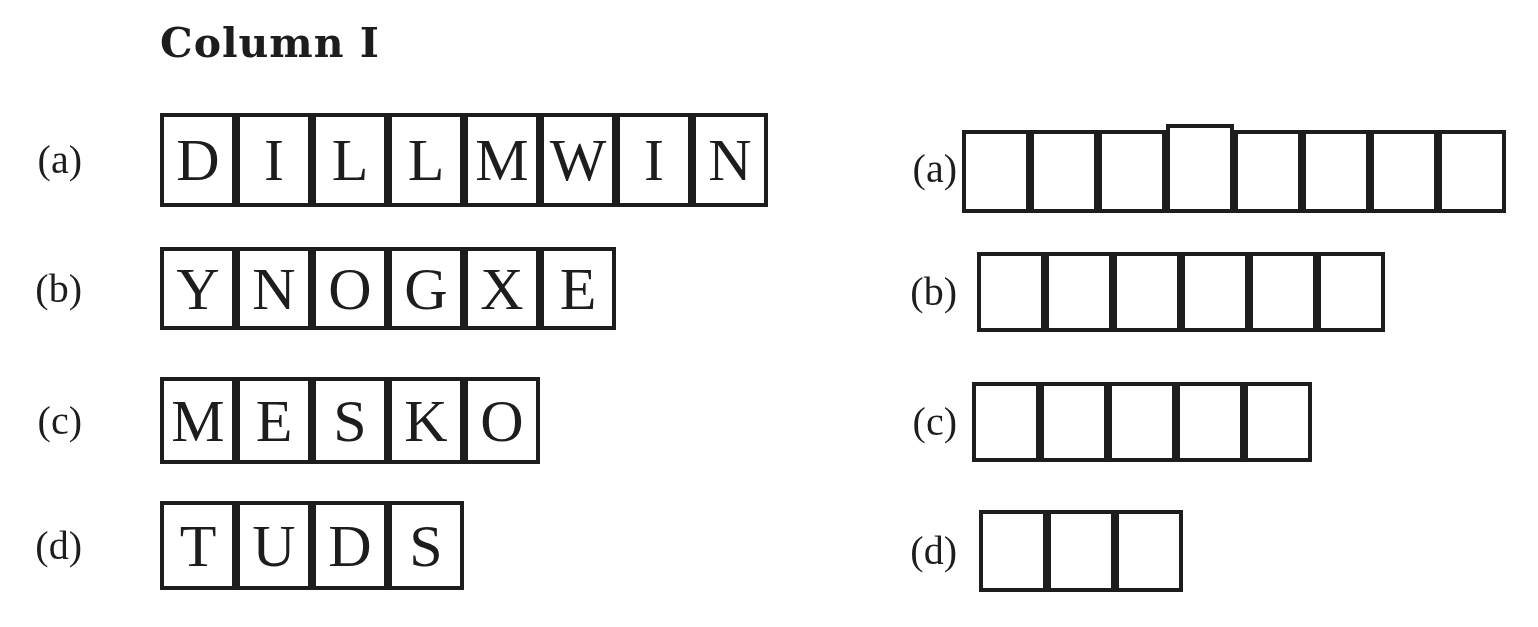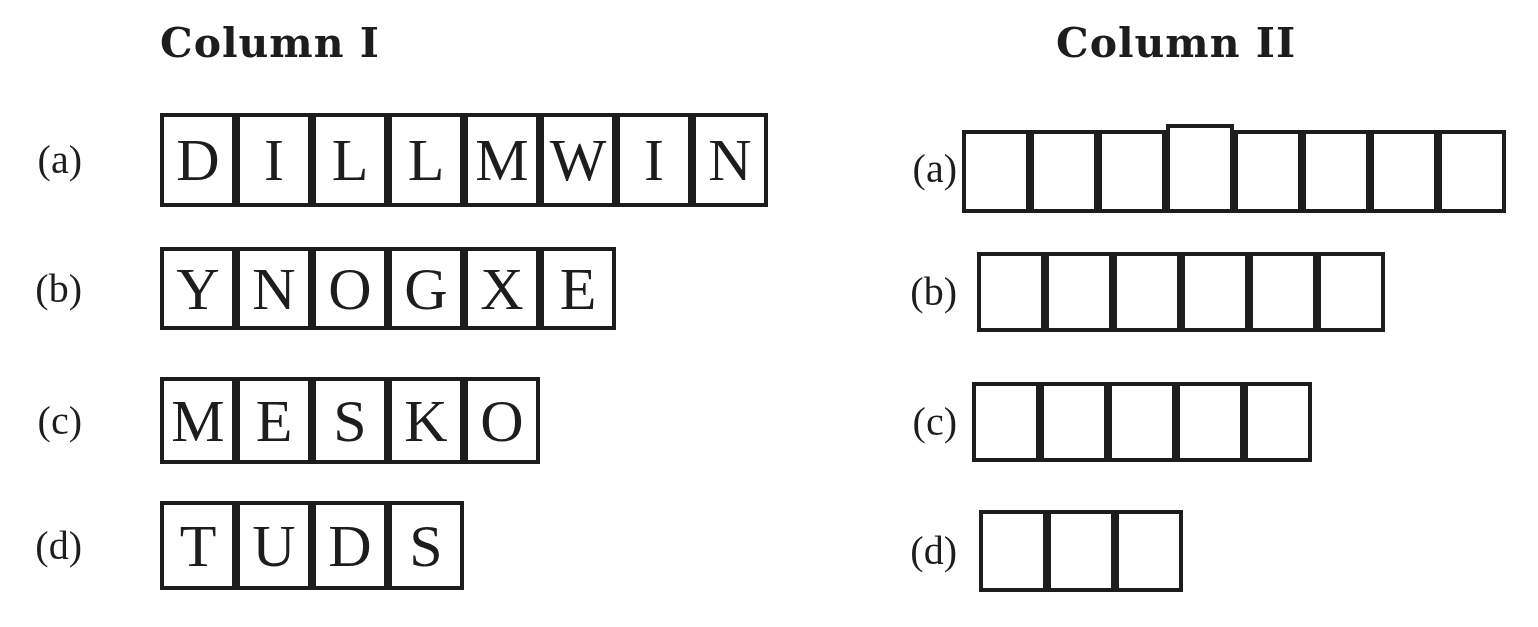--- a/index.html
+++ b/index.html
@@ -55,21 +55,20 @@
   .w1 { width: 76px; }   
   .w2 { width: 68px; }   
   .col1 .cells { margin-left: 78px; } 
 </style>
 </head>
 <body>
 
 <div class="canvas">
 
   <div class="col-title" style="left:160px; top:20px;">Column I</div>
-  <div class="col-title" style="left:1056px; top:20px;">Column II</div>
 
   <div class="row col1" style="left:20px; top:113px;">
     <span class="rlabel">(a)</span>
     <div class="cells" style="--ch:94px;">
       <span class="cell w1">D</span>
       <span class="cell w1">I</span>
       <span class="cell w1">L</span>
       <span class="cell w1">L</span>
       <span class="cell w1">M</span>
       <span class="cell w1">W</span>

